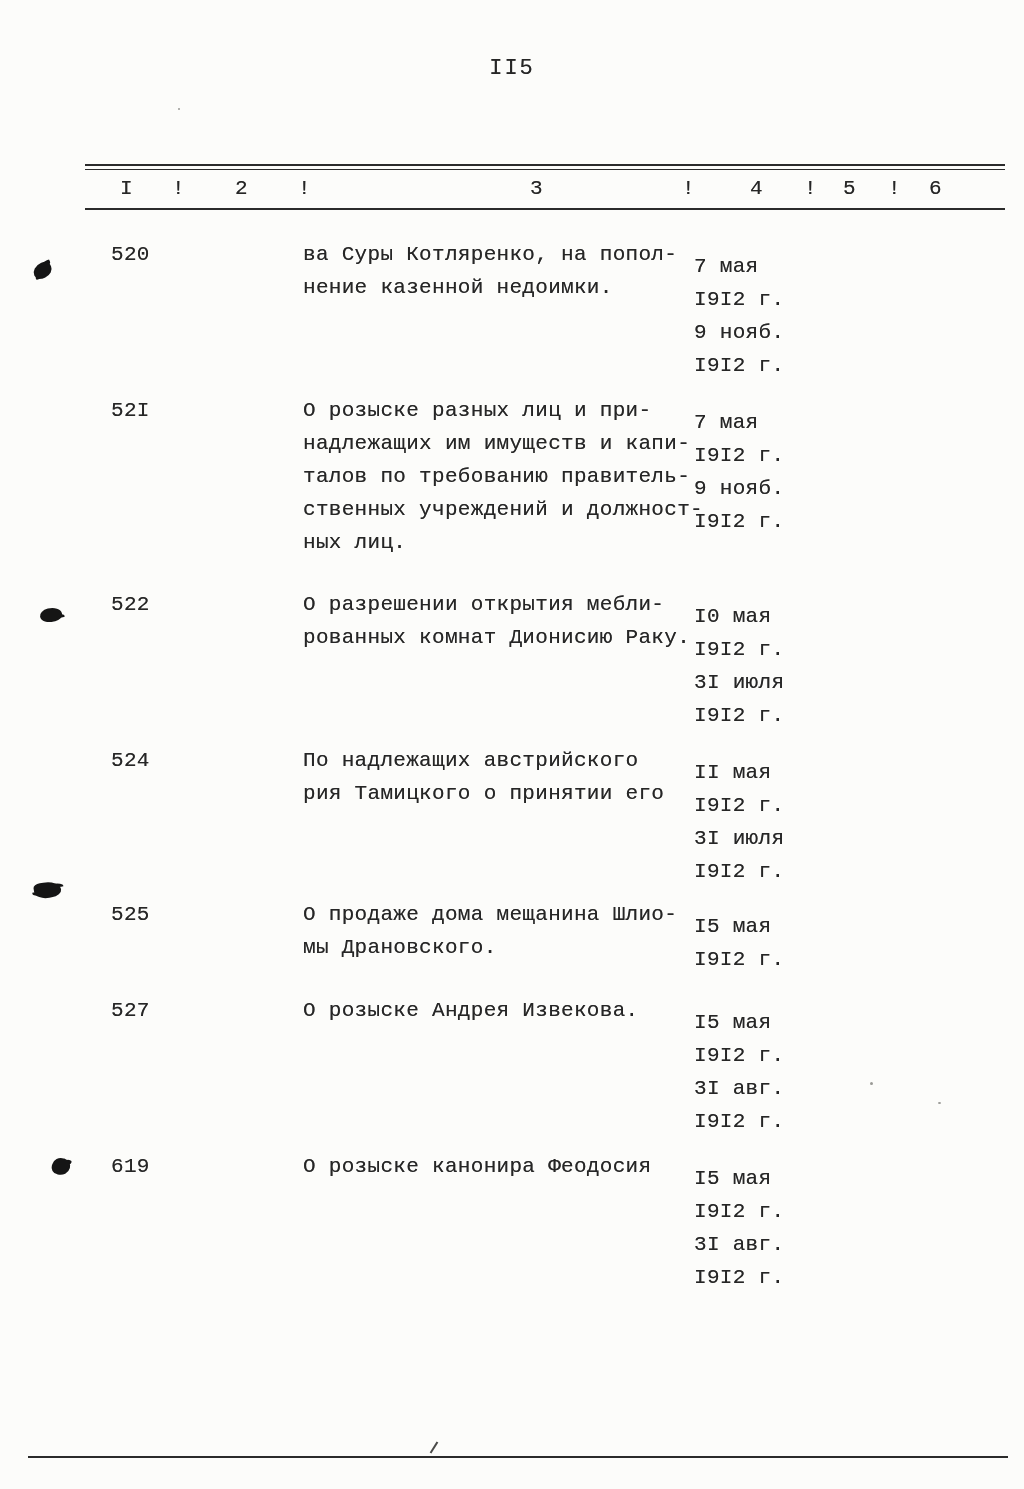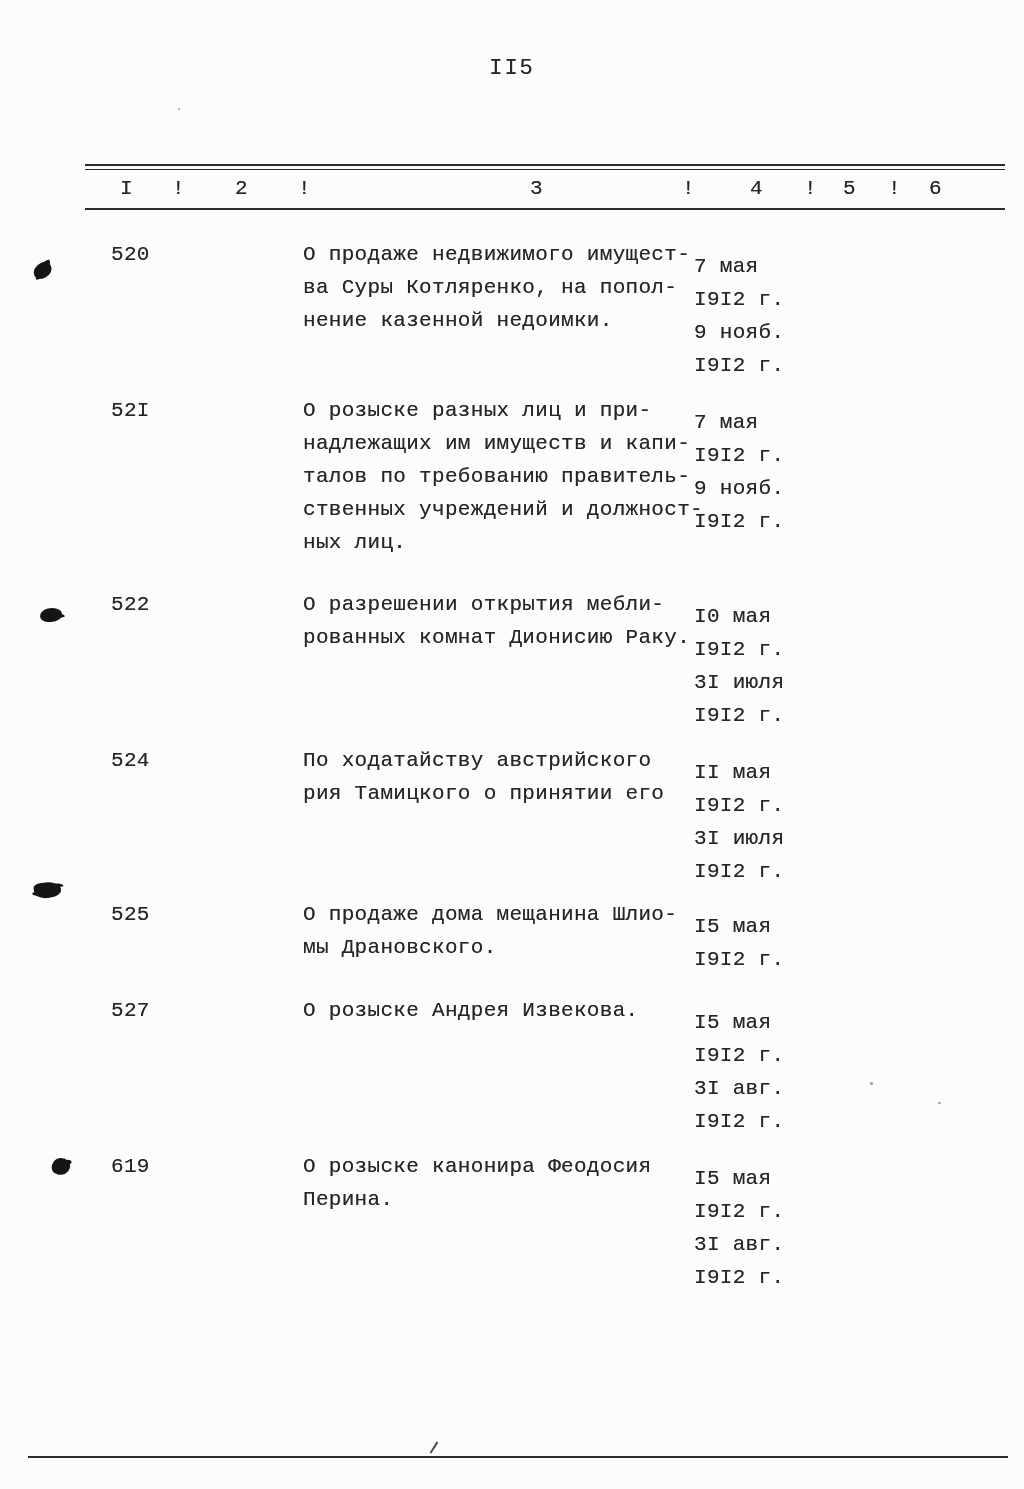--- a/index.html
+++ b/index.html
@@ -54,21 +54,20 @@
     <span class="hcell" style="left:750px;">4</span>
     <span class="hcell" style="left:804px;">!</span>
     <span class="hcell" style="left:843px;">5</span>
     <span class="hcell" style="left:888px;">!</span>
     <span class="hcell" style="left:929px;">6</span>
   </div>
 
   <div class="entry" style="top:238px;">
     <div class="num txt">520</div>
     <div class="desc">
-      <div class="txt">О продаже недвижимого имущест-</div>
       <div class="txt">ва Суры Котляренко, на попол-</div>
       <div class="txt">нение казенной недоимки.</div>
     </div>
     <div class="dates">
       <div class="txt">7 мая</div>
       <div class="txt">I9I2 г.</div>
       <div class="txt">9 нояб.</div>
       <div class="txt">I9I2 г.</div>
     </div>
   </div>
@@ -100,21 +99,21 @@
       <div class="txt">I0 мая</div>
       <div class="txt">I9I2 г.</div>
       <div class="txt">3I июля</div>
       <div class="txt">I9I2 г.</div>
     </div>
   </div>
 
   <div class="entry" style="top:744px;">
     <div class="num txt">524</div>
     <div class="desc">
-      <div class="txt">По ходатайству австрийского</div>
+      <div class="txt">По надлежащих австрийского</div>
       <div class="txt">рия Тамицкого о принятии его</div>
     </div>
     <div class="dates">
       <div class="txt">II мая</div>
       <div class="txt">I9I2 г.</div>
       <div class="txt">3I июля</div>
       <div class="txt">I9I2 г.</div>
     </div>
   </div>
 
@@ -140,21 +139,20 @@
       <div class="txt">I9I2 г.</div>
       <div class="txt">3I авг.</div>
       <div class="txt">I9I2 г.</div>
     </div>
   </div>
 
   <div class="entry" style="top:1150px;">
     <div class="num txt">619</div>
     <div class="desc">
       <div class="txt">О розыске канонира Феодосия</div>
-      <div class="txt">Перина.</div>
     </div>
     <div class="dates">
       <div class="txt">I5 мая</div>
       <div class="txt">I9I2 г.</div>
       <div class="txt">3I авг.</div>
       <div class="txt">I9I2 г.</div>
     </div>
   </div>
 
   <div class="rule" style="left:28px;top:1456px;width:980px;height:2px;"></div>

